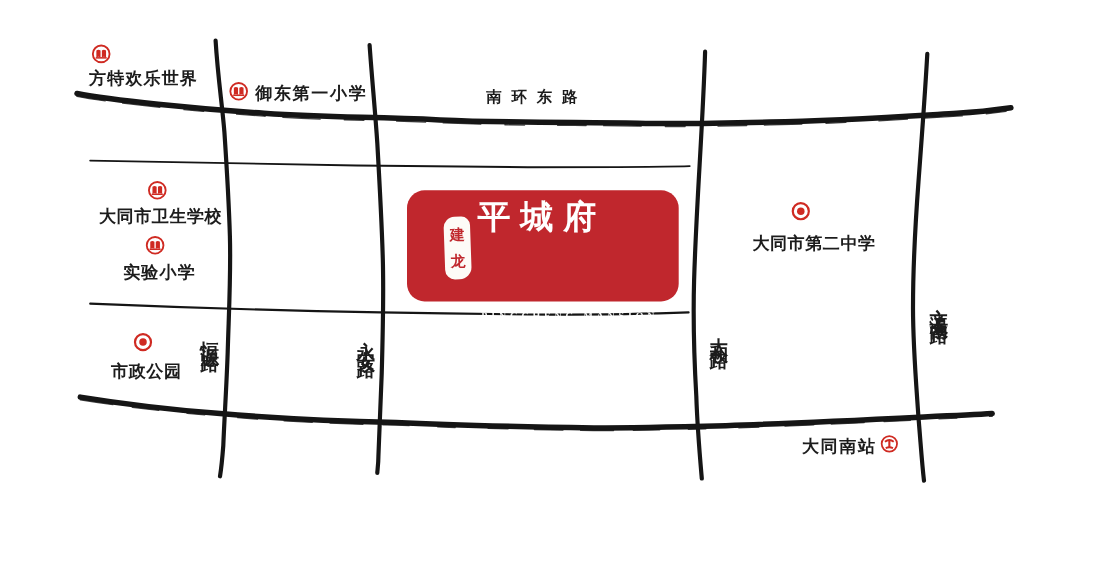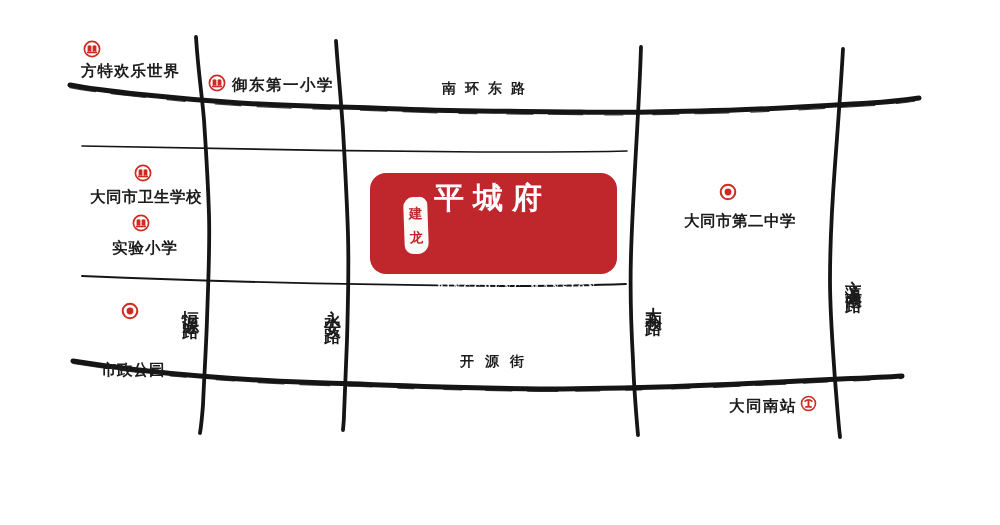--- a/index.html
+++ b/index.html
@@ -21,21 +21,21 @@
   .lbl-wenying{left:842px;top:267px;letter-spacing:5px;}
 
   
   .lm{position:absolute;}
   .lm .ic{position:absolute;}
   .lm .lb{position:absolute;white-space:nowrap;font-size:15.5px;color:#1c1c1c;font-weight:600;}
   .lm1{left:81px;top:40px;}  .lm1 .ic{left:2px;top:0;}   .lm1 .lb{left:0;top:21px;letter-spacing:1px;}
   .lm2{left:208px;top:74px;} .lm2 .ic{left:0;top:0;}     .lm2 .lb{left:24px;top:1px;letter-spacing:1.5px;}
   .lm3{left:90px;top:164px;} .lm3 .ic{left:44px;top:0;}  .lm3 .lb{left:0;top:23px;letter-spacing:.5px;text-align:right;}
   .lm4{left:112px;top:214px;}.lm4 .ic{left:20px;top:0;}  .lm4 .lb{left:0;top:24px;letter-spacing:1px;}
-  .lm5{left:101px;top:302px;}.lm5 .ic{left:20px;top:0;}  .lm5 .lb{left:0;top:26px;letter-spacing:.5px;margin-top:32px;}
+  .lm5{left:101px;top:302px;}.lm5 .ic{left:20px;top:0;}  .lm5 .lb{left:0;top:26px;letter-spacing:.5px;}
   .lm6{left:684px;top:183px;}.lm6 .ic{left:35px;top:0;}  .lm6 .lb{left:0;top:28px;letter-spacing:.5px;}
   .lm7{left:729px;top:394px;}.lm7 .ic{left:71px;top:1px;}.lm7 .lb{left:0;top:2px;letter-spacing:1.5px;}
 
   
   .logo{position:absolute;left:370px;top:173px;width:247px;height:101px;
         background:#c0272d;border-radius:16px;}
   .seal{position:absolute;left:34px;top:24px;width:24px;height:57px;background:#fdfbf7;
         border-radius:10px 8px 11px 9px;transform:rotate(-2deg);
         display:flex;flex-direction:column;align-items:center;justify-content:space-evenly;}
   .seal span{color:#c0272d;font-size:13.5px;font-weight:bold;line-height:1;}
@@ -68,21 +68,20 @@
     <path class="rd" stroke-width="3.8" d="M196,37 C198,70 202,95 204,120 C206,150 208,180 209,215 C210,250 208,285 207,320 C206,350 204,380 203,405 C202,418 201,427 200,433"></path>
 
     <path class="rd" stroke-width="3.8" d="M336,41 C338,70 341,100 343,130 C345,165 347,200 348,235 C349,270 348,305 347,340 C346,370 345,395 344,415 C344,422 343,428 343,430"></path>
 
     <path class="rd" stroke-width="3.8" d="M641,47 C640,80 638,115 636,150 C634,185 632,220 631,255 C630,290 631,325 633,360 C634,390 636,412 638,435"></path>
 
     <path class="rd" stroke-width="3.8" d="M843,49 C841,85 838,125 835,165 C832,205 830,245 830,280 C830,315 833,350 835,380 C837,403 838,420 840,437"></path>
   </svg>
 
   <div class="roadlbl h-road lbl-nanhuan">南环东路</div>
-  <div class="roadlbl h-road lbl-kaiyuan">开源街</div>
   <div class="roadlbl v-road lbl-hengyuan">恒源路</div>
   <div class="roadlbl v-road lbl-yongan">永安路</div>
   <div class="roadlbl v-road lbl-taihe">太和路</div>
   <div class="roadlbl v-road lbl-wenying">文瀛南路</div>
 
   <div class="lm lm1">
     <svg class="ic" width="18" height="18" viewBox="0 0 18 18">
       <circle cx="9" cy="9" r="7.6" fill="none" stroke="#cf2a22" stroke-width="1.7"></circle>
       <path d="M4.6,5.8 Q6.5,4.5 8.4,5.8 L8.4,12.1 Q6.5,11.1 4.6,12.1 Z" fill="#cf2a22"></path>
       <path d="M13.4,5.8 Q11.5,4.5 9.6,5.8 L9.6,12.1 Q11.5,11.1 13.4,12.1 Z" fill="#cf2a22"></path>

